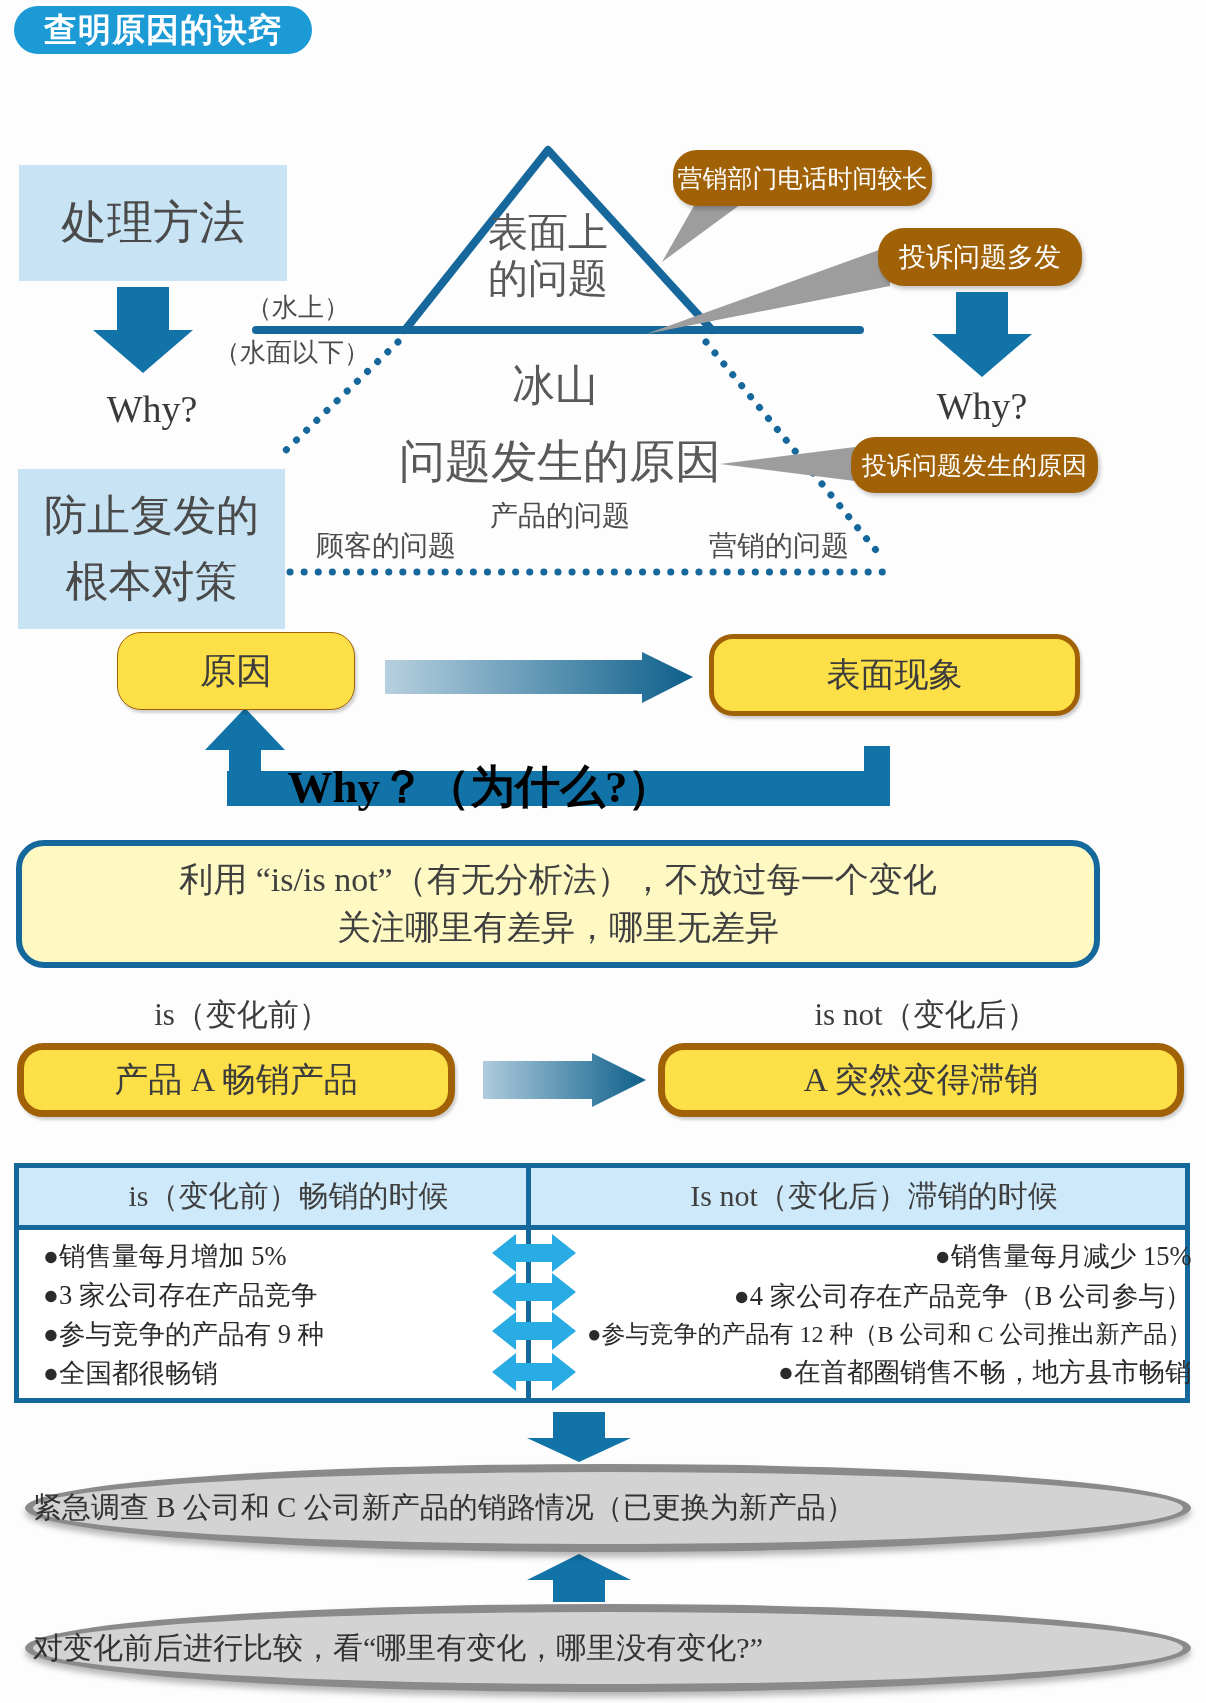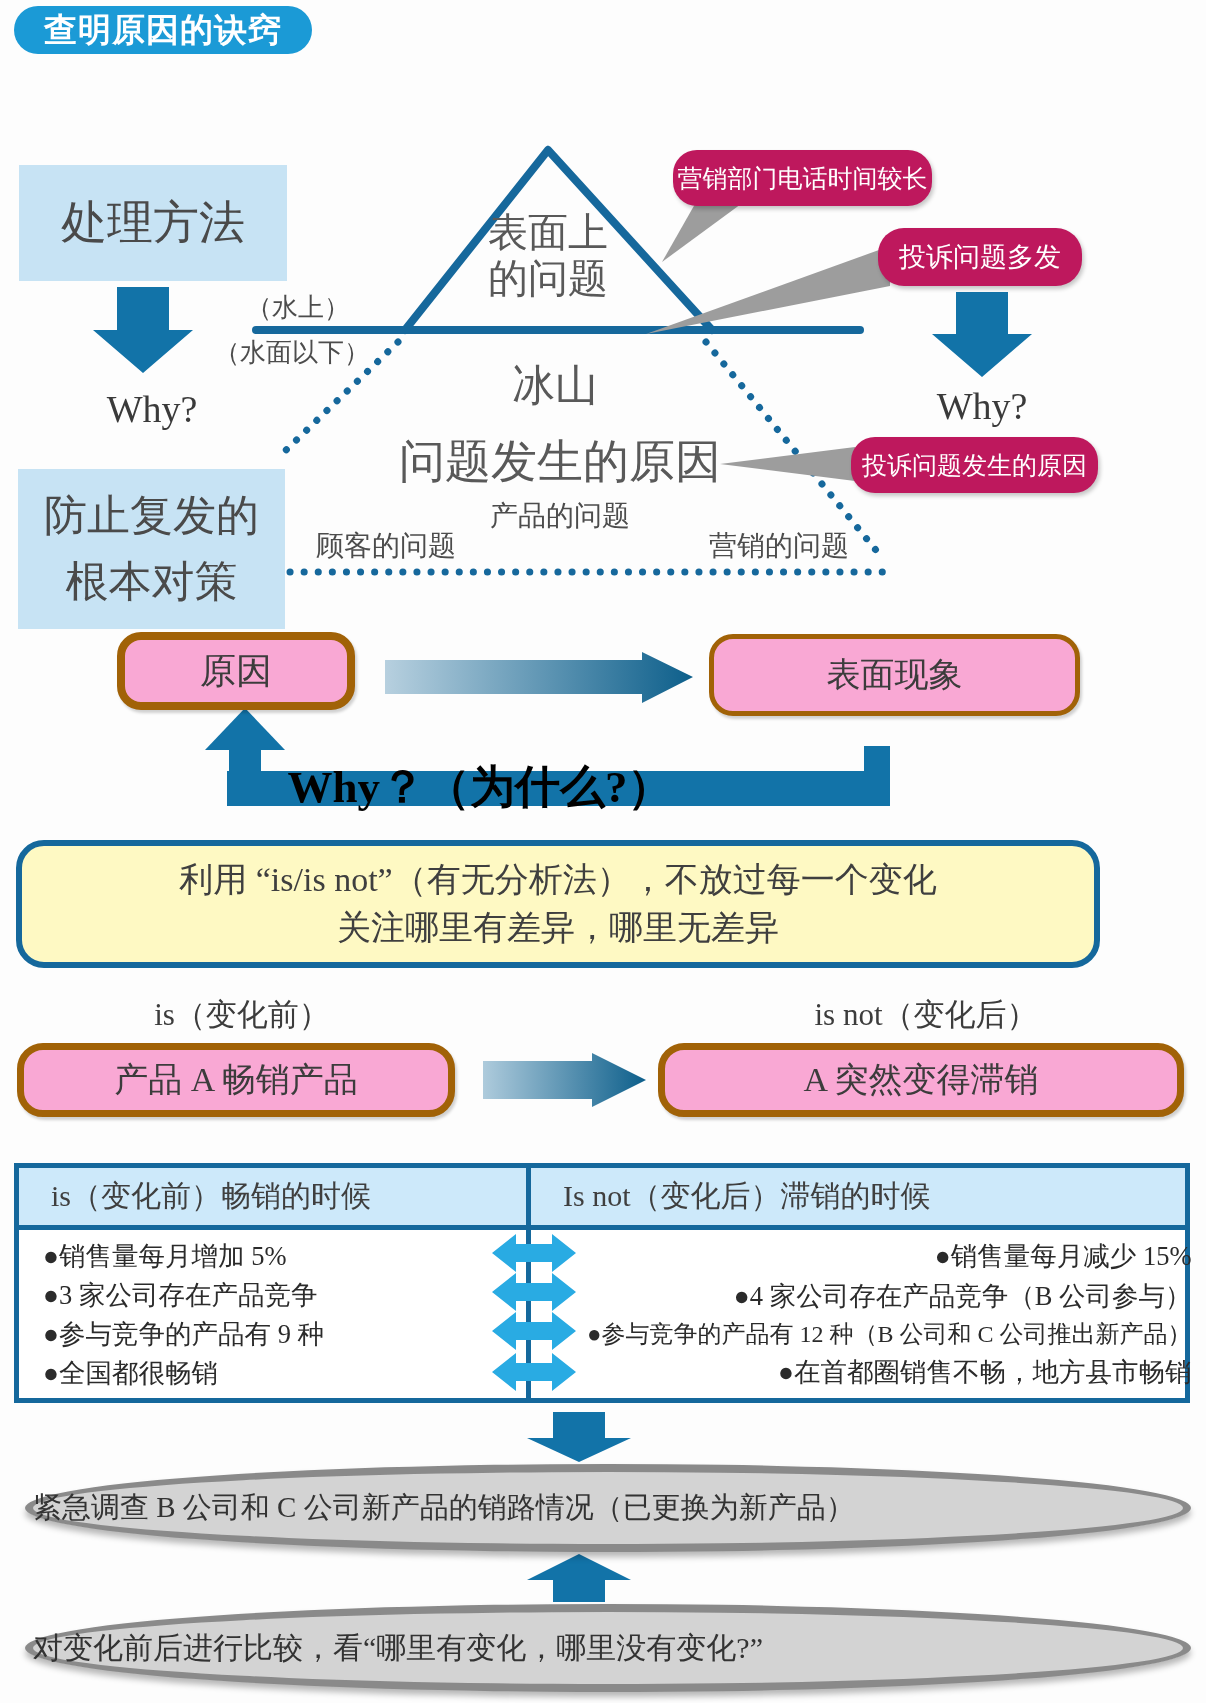--- a/index.html
+++ b/index.html
@@ -16,27 +16,27 @@
   .txt{color:#4c4c4c;z-index:3;}
   .badge{
     left:14px;top:6px;width:298px;height:48px;border-radius:24px;
     background:#1b9ad6;color:#ffffff;font-size:33px;font-weight:bold;
     display:flex;align-items:center;justify-content:center;z-index:3;
     letter-spacing:1px;
   }
   .lightbox{background:#c7e3f4;z-index:2;display:flex;flex-direction:column;
     align-items:center;justify-content:center;color:#4a4a4a;}
   .bubble{
-    background:#be185d;color:#ffffff;z-index:4;
+    background:#a16207;color:#ffffff;z-index:4;
     display:flex;align-items:center;justify-content:center;
     box-shadow:2px 3px 4px rgba(0,0,0,.22);
     text-align:right;
   }
   .roundbox{
-    background:#f9a8d4;border:8px solid #a16207;border-radius:24px;z-index:3;
+    background:#fde047;border:1px solid #a16207;border-radius:24px;z-index:3;
     display:flex;align-items:center;justify-content:center;color:#3c3c3c;
     box-shadow:2px 3px 3px rgba(0,0,0,.18);box-sizing:border-box;
   }
   .thick{border-width:7px;border-radius:26px;}
   .infobox{
     left:16px;top:840px;width:1084px;height:128px;border-radius:28px;
     background:#fef9c3;border:6px solid #15689c;box-sizing:border-box;z-index:2;
     display:flex;flex-direction:column;align-items:center;justify-content:center;
     color:#3f3f3f;font-size:34px;line-height:48px;
   }
@@ -47,21 +47,21 @@
     box-shadow:0 5px 6px rgba(0,0,0,.28);
   }
   
   .cmp-table{
     left:14px;top:1163px;width:1176px;height:240px;z-index:2;
     border:5px solid #15689c;box-sizing:border-box;background:#ffffff;
     display:flex;flex-direction:column;
   }
   .cmp-header{display:flex;height:62px;flex:0 0 62px;}
   .cmp-header .cell{
-    background:#cde9fa;display:flex;align-items:center;justify-content:flex-start;
+    background:#cde9fa;display:flex;align-items:center;justify-content:center;
     font-size:30px;color:#3f3f3f;border-bottom:5px solid #15689c;box-sizing:border-box;padding-left:32px;
   }
   .cmp-body{display:flex;flex:1;gap:6px;}
   .cell-l{width:512px;flex:0 0 512px;border-right:5px solid #15689c;box-sizing:border-box;}
   .cell-r{flex:1;}
   .blist{
     list-style:none;margin:0;padding:6px 0 6px 24px;height:100%;box-sizing:border-box;
     display:flex;flex-direction:column;justify-content:space-around;
     font-size:26.5px;color:#2b2b2b;white-space:nowrap;
   }

